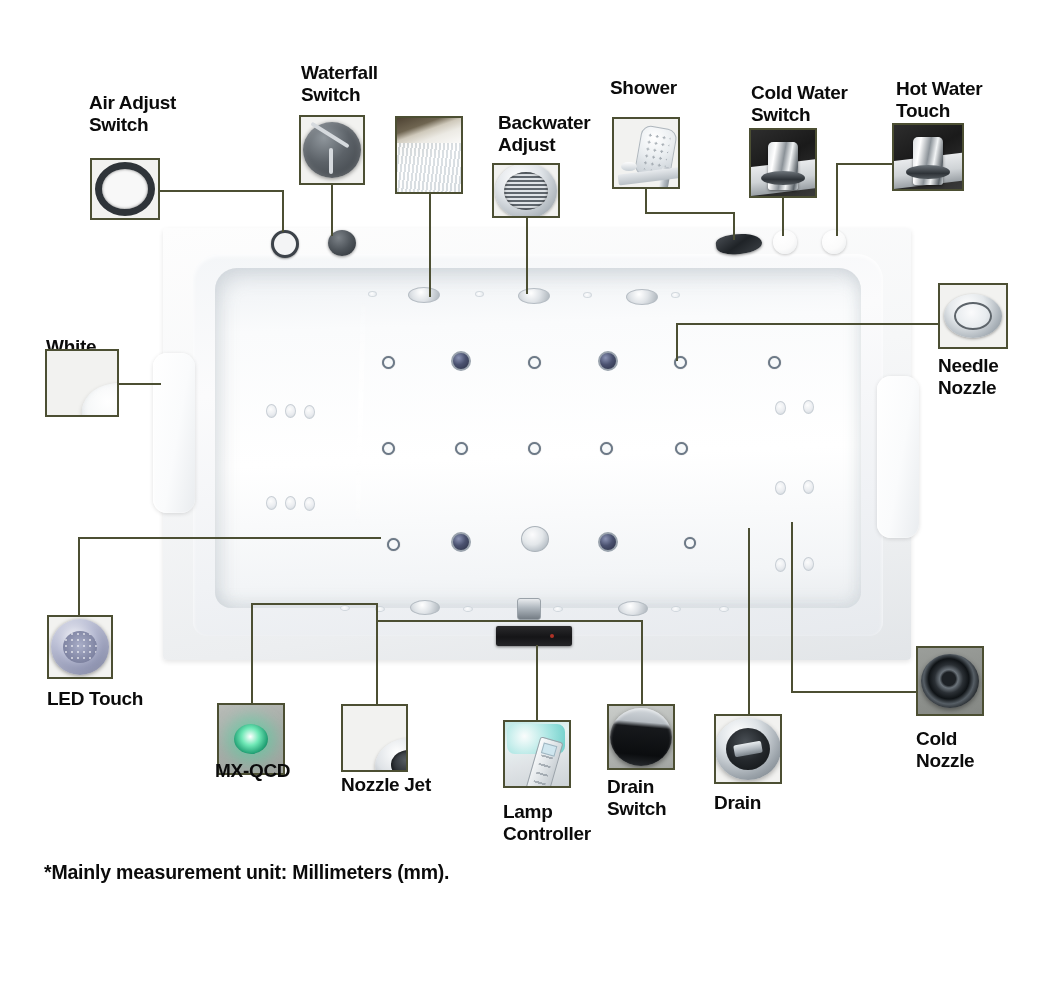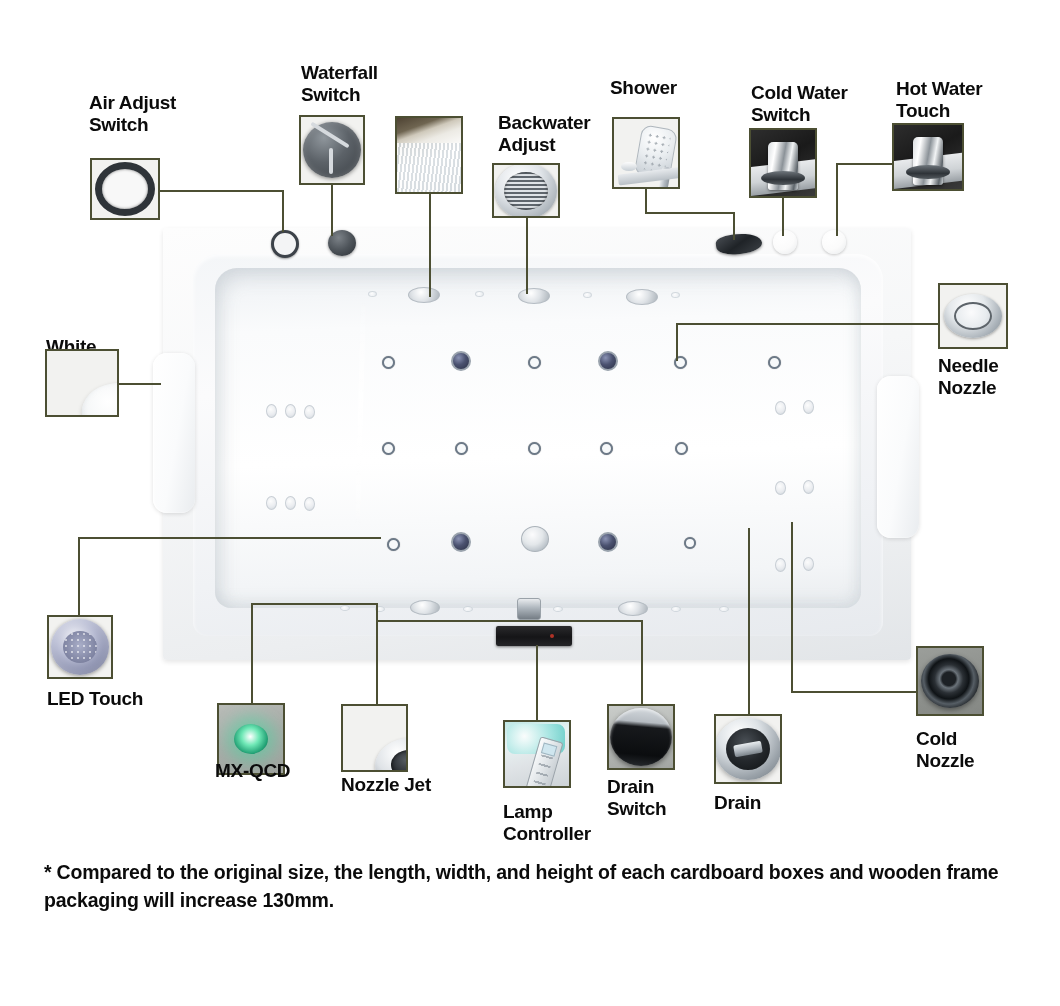--- a/index.html
+++ b/index.html
@@ -624,16 +624,16 @@
 
   <div class="thumb" style="left:916px; top:646px; width:68px; height:70px;">
     <div class="art">
       <div class="a-backnozzle"></div>
     </div>
   </div>
   <div class="callout-label" style="left:916px; top:728px;">Cold
 Nozzle</div>
 
   <div class="notes">
-    <div>* Compared to the original size, the length, width, and height of each cardboard boxes and wooden frame packaging will increase 130mm.</div>
+    <div>*Mainly measurement unit: Millimeters (mm).</div>
   </div>
 
 </div>
 
 </body></html>

